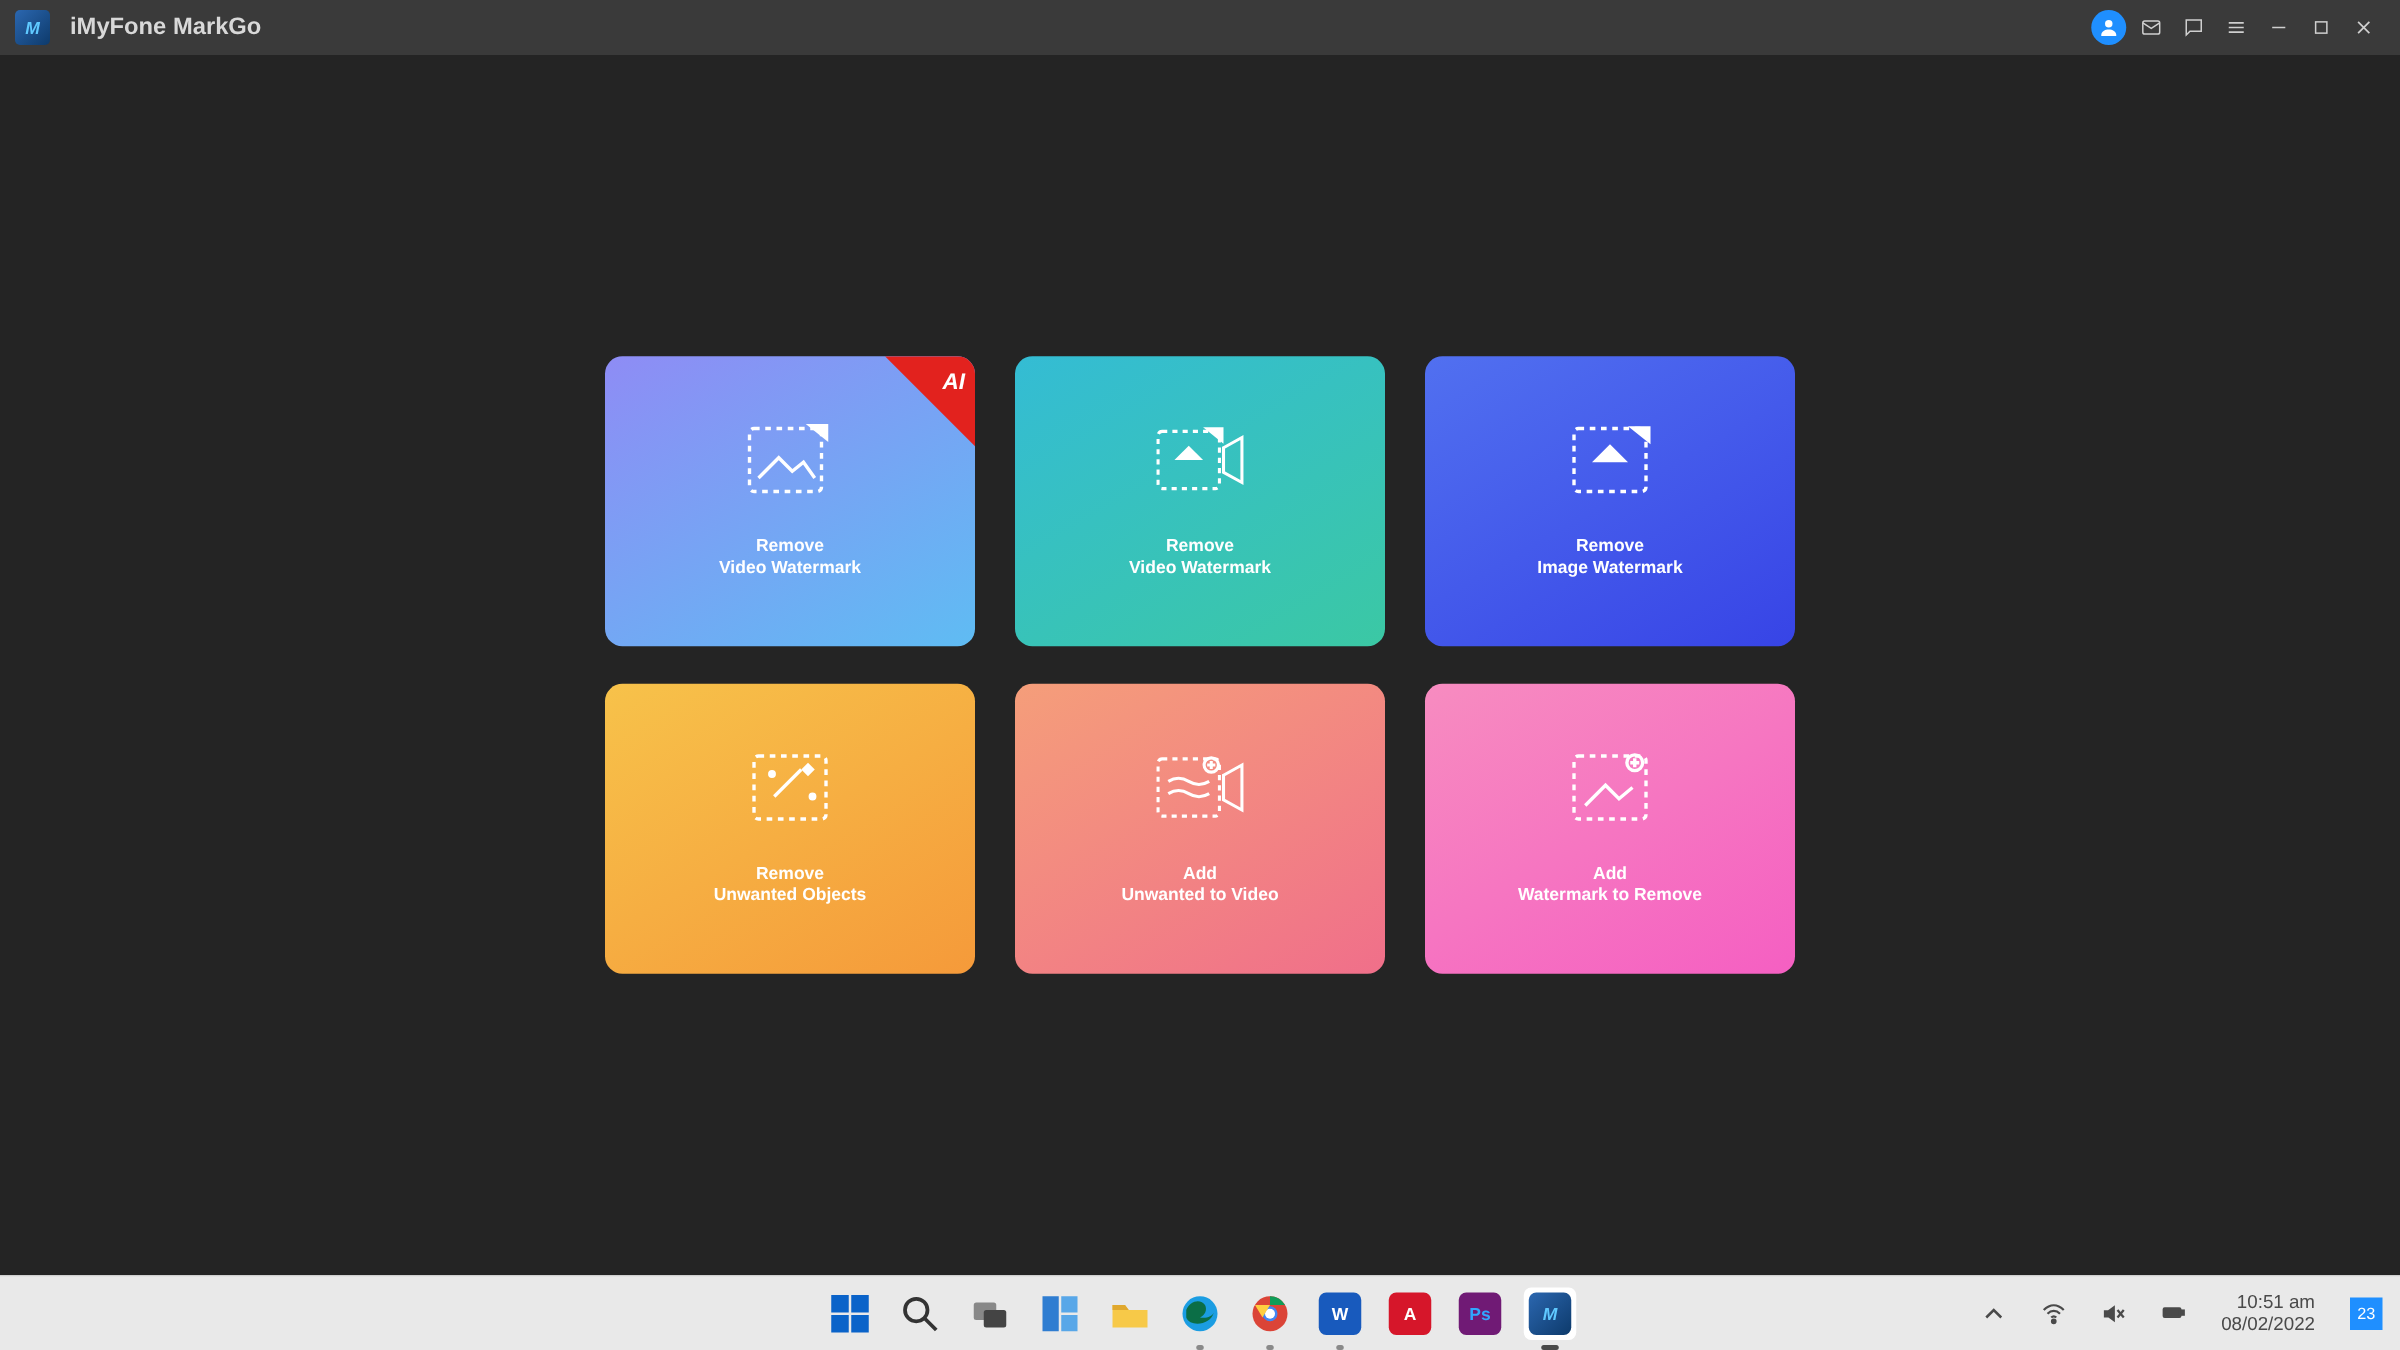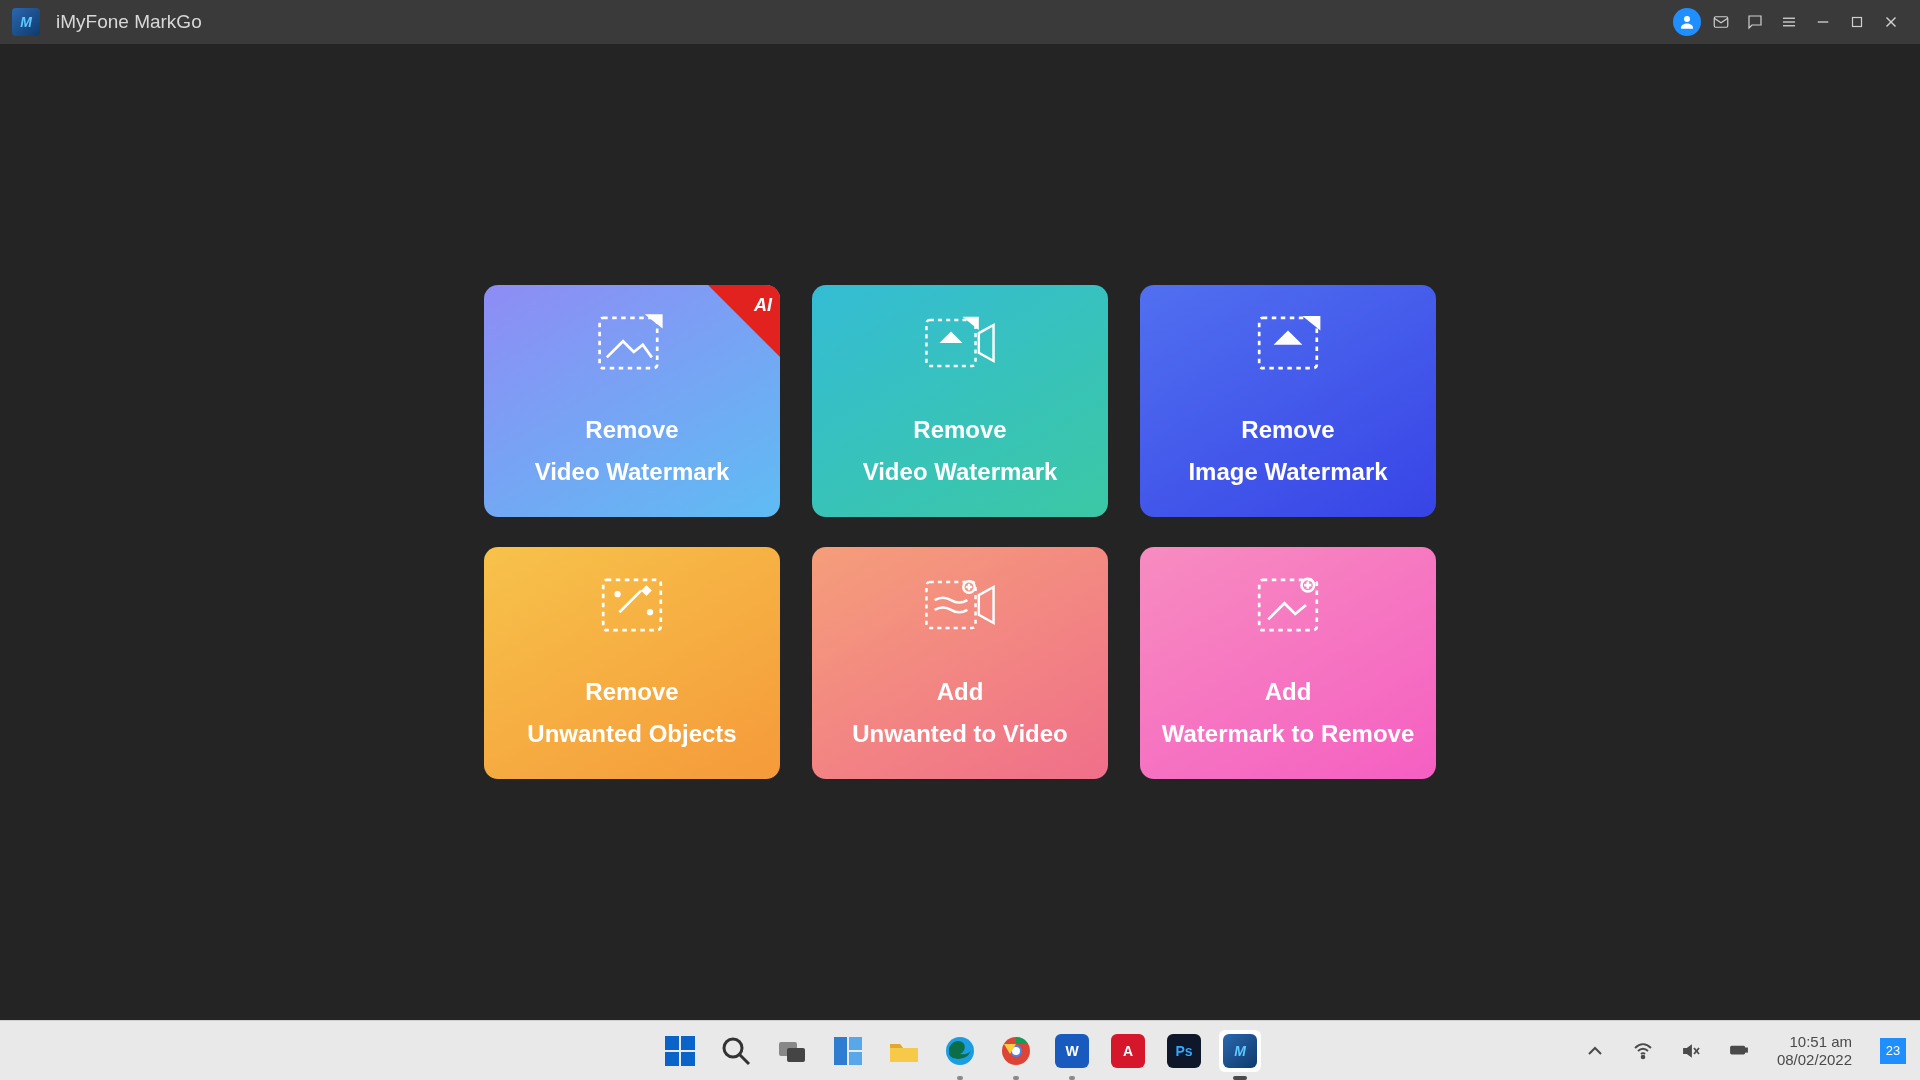--- a/index.html
+++ b/index.html
@@ -25,21 +25,21 @@
   color: #d8d8d8;
 }
 .titlebar .app-icon {
   width: 28px; height: 28px;
   background: linear-gradient(135deg,#2b67b0,#0d3a6b);
   border-radius: 4px;
   margin-right: 16px;
   display: flex; align-items: center; justify-content: center;
   color:#5fc9ff; font-style: italic; font-weight: bold; font-size: 14px;
 }
-.titlebar .app-title { font-size: 19px; font-weight: 400; }
+.titlebar .app-title { font-size: 19px; font-weight: 700; }
 .titlebar .spacer { flex: 1; }
 .titlebar .tb-btn {
   width: 34px; height: 34px;
   display: flex; align-items: center; justify-content: center;
   color: #cfcfcf;
   cursor: pointer;
 }
 .titlebar .tb-btn svg { width: 18px; height: 18px; }
 .titlebar .user-badge {
   width: 28px; height: 28px; border-radius: 50%;
@@ -74,21 +74,21 @@
   cursor: pointer;
   overflow: hidden;
   padding-bottom: 14px;
 }
 .tile .tile-icon {
   width: 90px; height: 84px;
   display: flex; align-items: center; justify-content: center;
   margin-bottom: 18px;
 }
 .tile .tile-icon svg { width: 100%; height: 100%; }
-.tile .line { font-size: 24px; font-weight: 600; line-height: 1.25; text-align: center; margin-top: 12px; }
+.tile .line { font-size: 14px; font-weight: 600; line-height: 1.25; text-align: center; }
 
 .ai-corner {
   position: absolute;
   top: 0; right: 0;
   width: 0; height: 0;
   border-style: solid;
   border-width: 0 72px 72px 0;
   border-color: transparent #e2221e transparent transparent;
 }
 .ai-corner span {
@@ -356,21 +356,21 @@
           <path d="M5 10l6 10 6-10z" fill="#ffcd40"></path>
         </svg>
     </div>
     <div class="app-btn running">
       <div class="sq" style="background:#185abd">W</div>
     </div>
     <div class="app-btn">
       <div class="sq" style="background:#d6162a">A</div>
     </div>
     <div class="app-btn">
-      <div class="sq" style="background:#0f172a;color:#31a8ff">Ps</div>
+      <div class="sq" style="background:#701a75;color:#31a8ff">Ps</div>
     </div>
     <div class="app-btn active" style="background:#fff">
       <div class="sq" style="background:linear-gradient(135deg,#2b67b0,#0d3a6b);color:#5fc9ff;font-style:italic">M</div>
     </div>
   </div>
 
   <div class="tray">
     <div class="tray-icon">
       <svg viewBox="0 0 20 20" stroke="#4a4a4a" stroke-width="2" fill="none">
           <path d="M4 13l6-6 6 6"></path>

